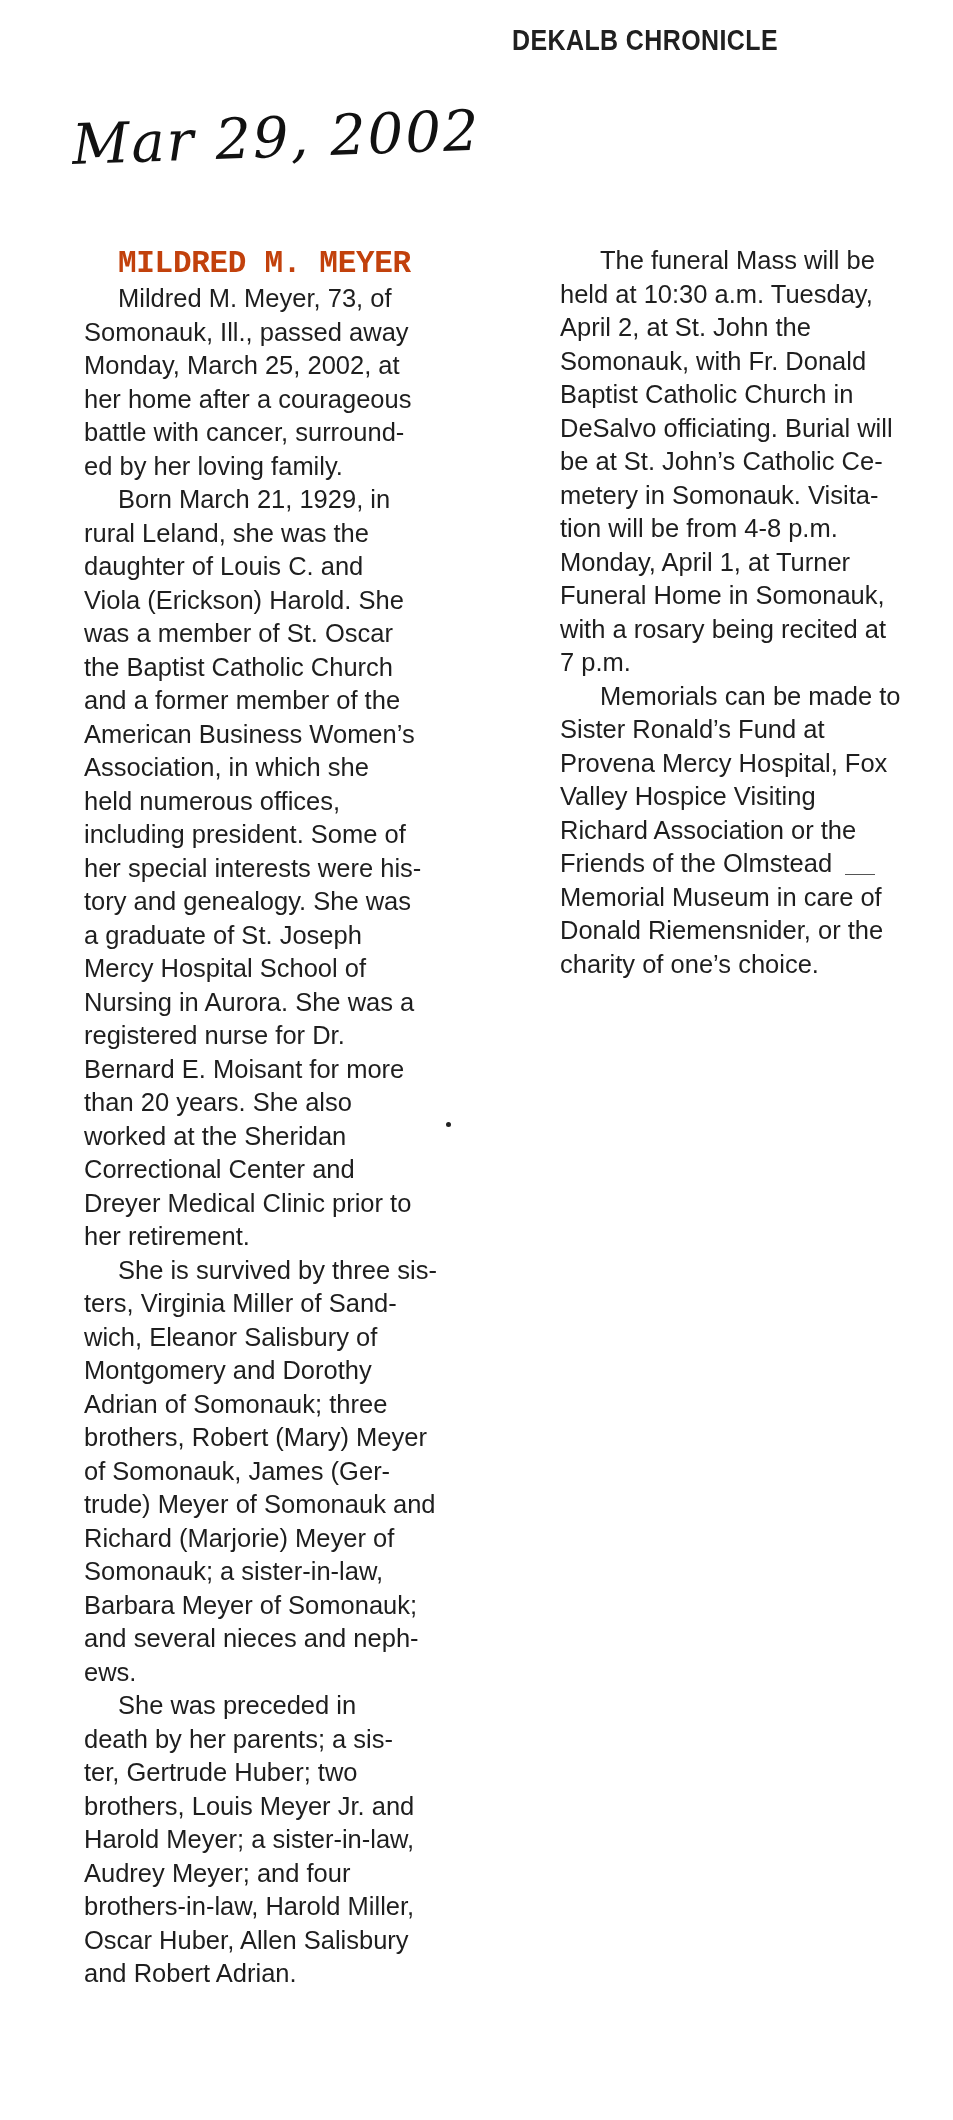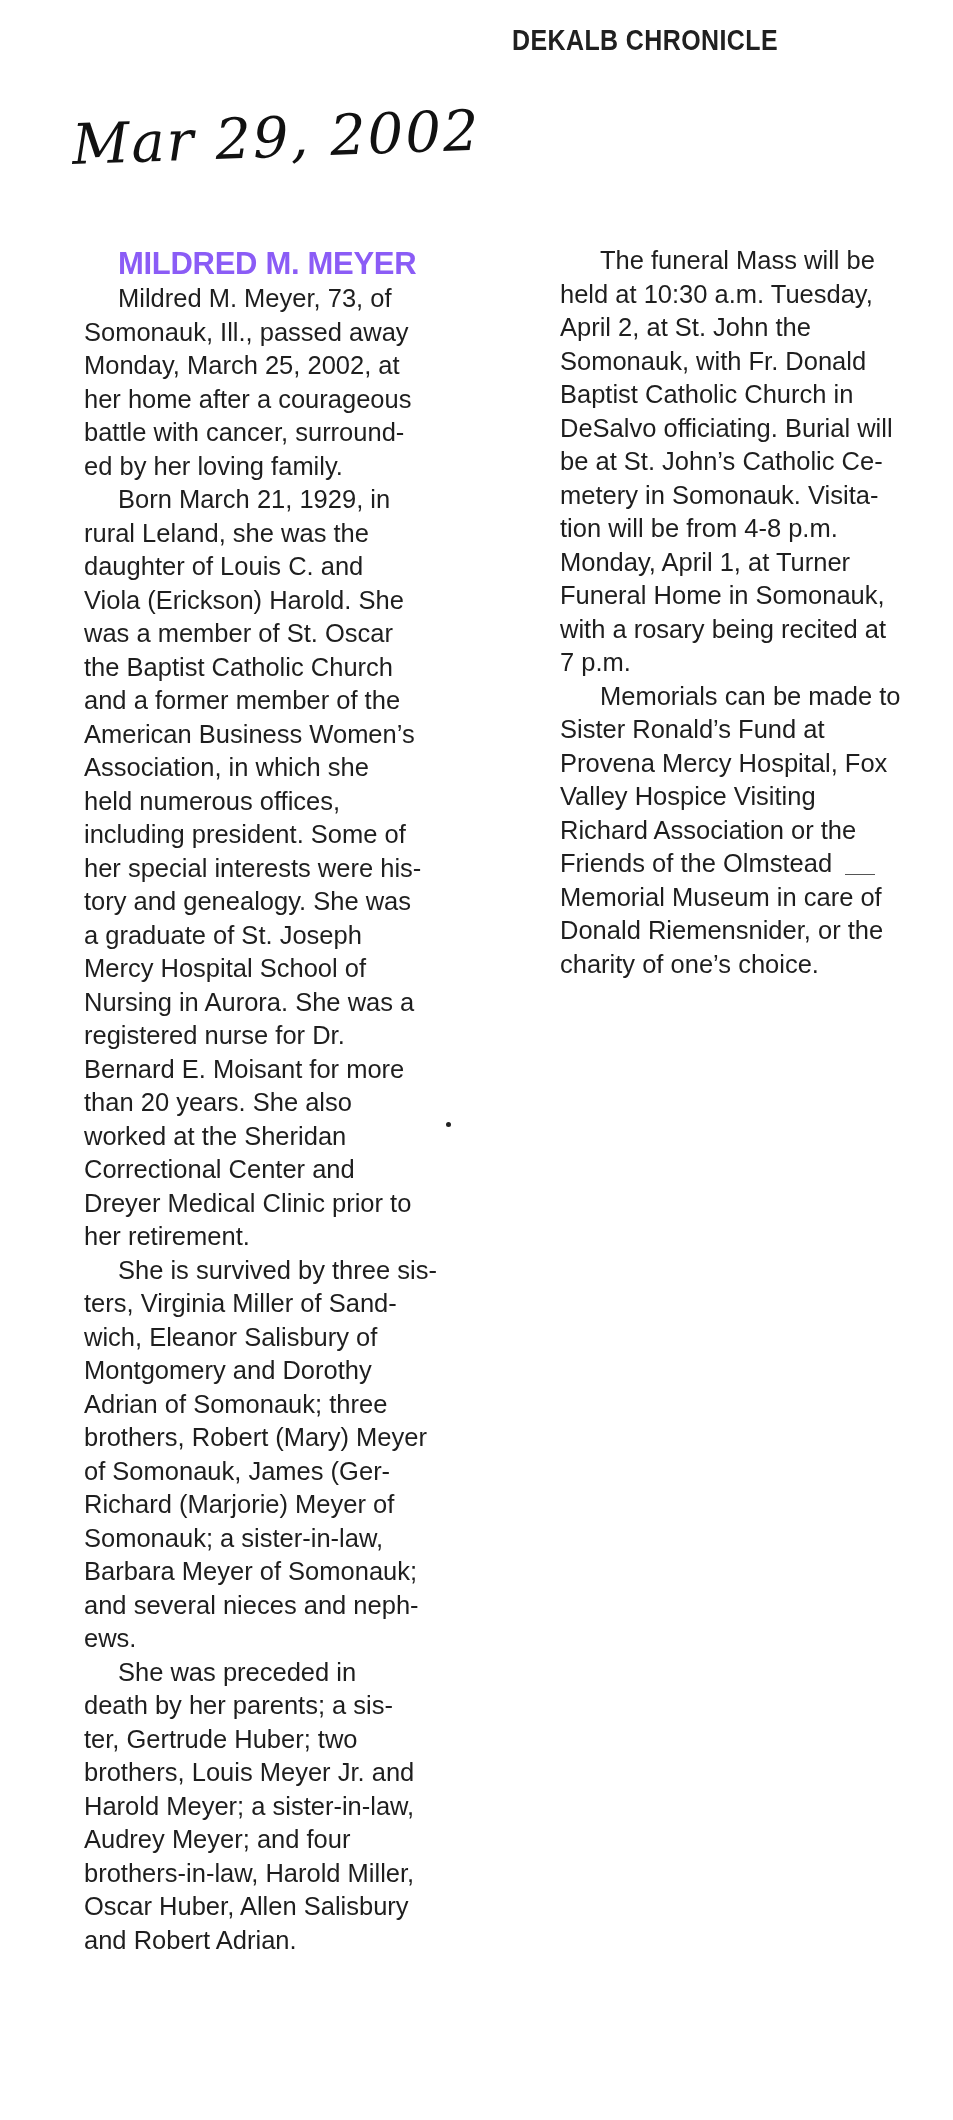--- a/index.html
+++ b/index.html
@@ -13,22 +13,22 @@
   .handwritten {
     position: absolute; left: 72px; top: 112px;
     font-family: "DejaVu Serif", serif; font-style: italic;
     font-size: 56px; color: #111; letter-spacing: 2px;
     transform: rotate(-2deg); transform-origin: left center;
   }
   .col { position: absolute; font-family: "Liberation Sans", sans-serif; font-size: 25.5px; line-height: 33.5px; color: #1e1e1e; }
   .col-left { left: 84px; top: 246px; width: 380px; }
   .col-right { left: 560px; top: 244px; width: 385px; }
   .headline {
-    font-family: Liberation Sans, sans-serif; font-weight: bold; font-size: 31px;
-    line-height: 36px; margin: 0 0 0 34px; color: #8b5cf6; letter-spacing: -0.3px;
+    font-family: Liberation Mono, monospace; font-weight: bold; font-size: 31px;
+    line-height: 36px; margin: 0 0 0 34px; color: #c2410c; letter-spacing: -0.3px;
   }
   .line { display: block; white-space: nowrap; }
   .indent { padding-left: 34px; }
   .indent-lg { padding-left: 40px; }
   .speck { position: absolute; width: 5px; height: 5px; border-radius: 50%; background: #222; }
   .rule { position: absolute; height: 1px; background: #555; }
 </style>
 </head>
 <body>
 
@@ -68,20 +68,21 @@
       <span class="line">Correctional Center and</span>
       <span class="line">Dreyer Medical Clinic prior to</span>
       <span class="line">her retirement.</span>
       <span class="line indent">She is survived by three sis-</span>
       <span class="line">ters, Virginia Miller of Sand-</span>
       <span class="line">wich, Eleanor Salisbury of</span>
       <span class="line">Montgomery and Dorothy</span>
       <span class="line">Adrian of Somonauk; three</span>
       <span class="line">brothers, Robert (Mary) Meyer</span>
       <span class="line">of Somonauk, James (Ger-</span>
+      <span class="line">trude) Meyer of Somonauk and</span>
       <span class="line">Richard (Marjorie) Meyer of</span>
       <span class="line">Somonauk; a sister-in-law,</span>
       <span class="line">Barbara Meyer of Somonauk;</span>
       <span class="line">and several nieces and neph-</span>
       <span class="line">ews.</span>
       <span class="line indent">She was preceded in</span>
       <span class="line">death by her parents; a sis-</span>
       <span class="line">ter, Gertrude Huber; two</span>
       <span class="line">brothers, Louis Meyer Jr. and</span>
       <span class="line">Harold Meyer; a sister-in-law,</span>

